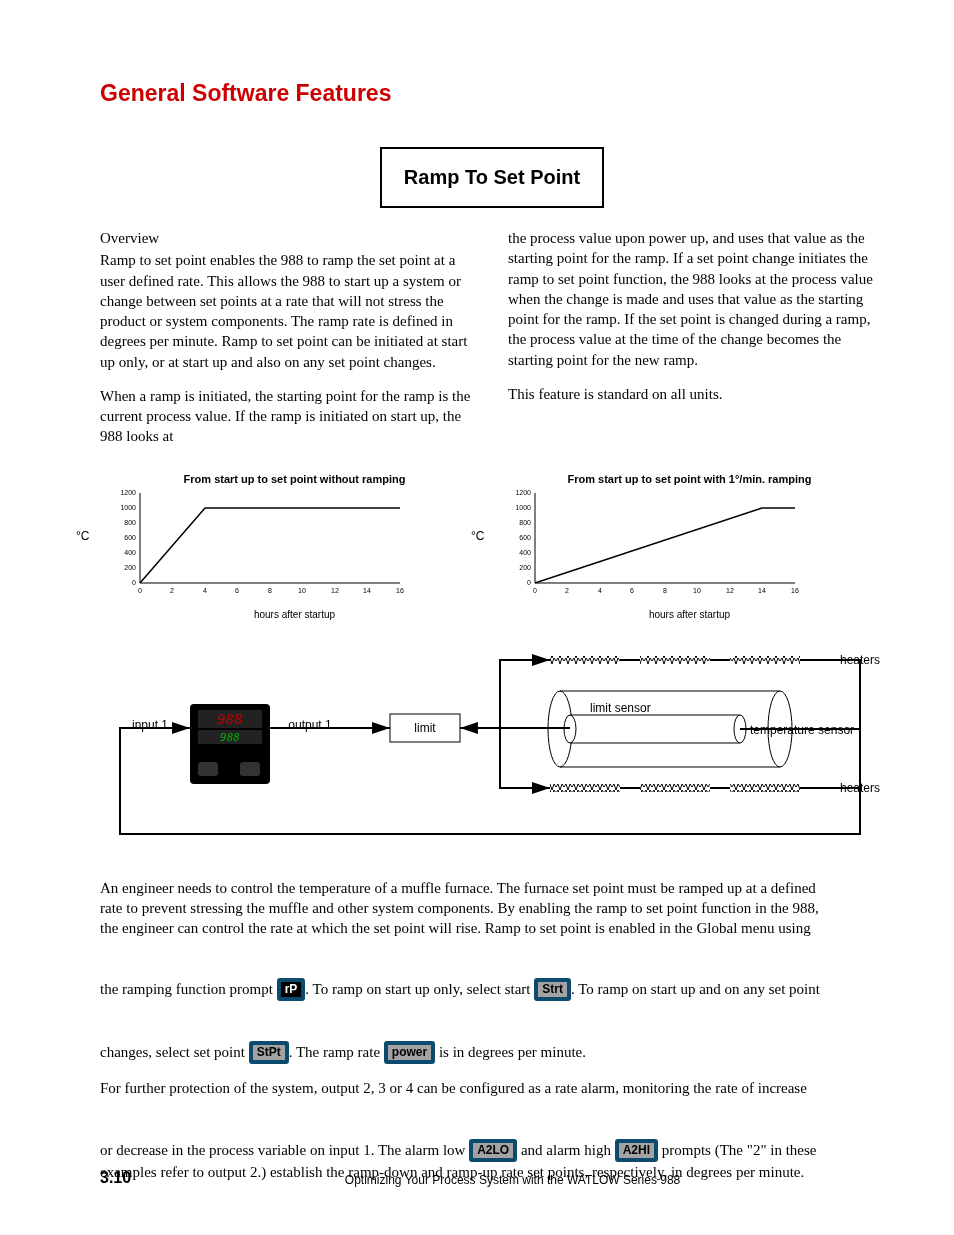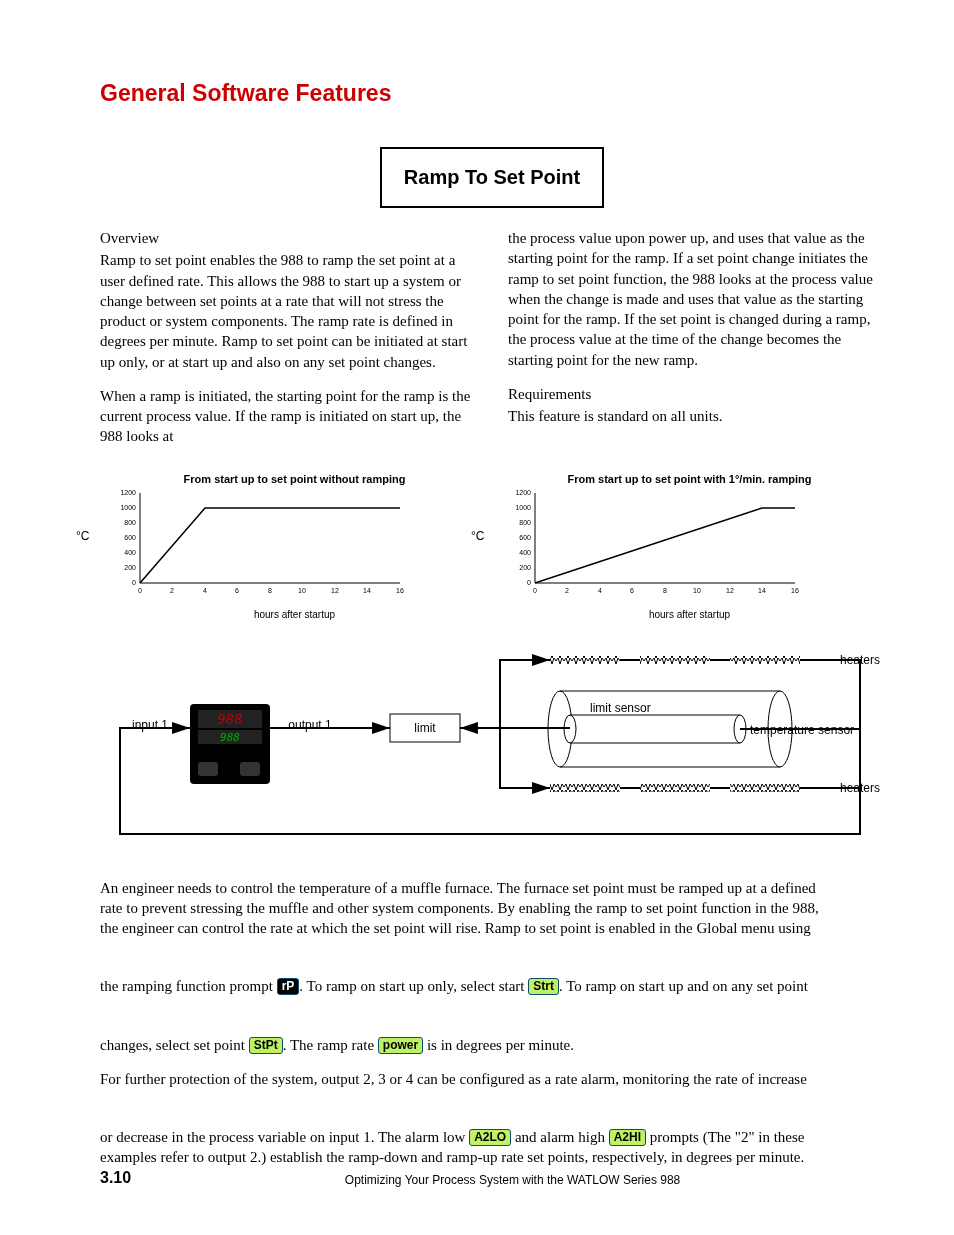--- a/index.html
+++ b/index.html
@@ -25,22 +25,22 @@
   .yunit{font-family:Arial,Helvetica,sans-serif;font-size:12px;
     position:absolute;left:-24px;top:42px;}
   .chart-wrap{position:relative;padding-left:6px;}
   svg{display:block;}
   .dia-wrap{margin-top:14px;}
   .dia-lbl{font-family:Arial,Helvetica,sans-serif;font-size:12px;}
   .sample{font-size:15px;line-height:1.35;margin-top:24px;max-width:720px;}
   .prompt{display:inline-block;background:#000;color:#fff;
     font-family:Arial,Helvetica,sans-serif;font-weight:bold;font-size:12px;
     padding:0 4px;border-radius:3px;vertical-align:1px;line-height:15px;
-    border:1px solid #0c4a6e;margin-top:40px;}
-  .prompt.inv{background:#bef264;color:#000;}
+    border:4px solid #0c4a6e;margin-top:40px;}
+  .prompt.inv{background:#a3a3a3;color:#000;}
   .footer{position:absolute;left:100px;right:60px;bottom:48px;
     display:flex;align-items:flex-end;
     font-family:Arial,Helvetica,sans-serif;}
   .pgnum{font-weight:bold;font-size:16px;}
   .foottxt{font-weight:normal;font-size:12px;flex:1;text-align:center;}
   .tick{font-family:Arial,Helvetica,sans-serif;font-size:7px;}
 </style>
 </head>
 <body>
 
@@ -50,21 +50,20 @@
   <div class="title-box">Ramp To Set Point</div>
 
   <div class="cols">
     <div class="col">
       <div class="subhead">Overview</div>
       <p class="first">Ramp to set point enables the 988 to ramp the set point at a user defined rate. This allows the 988 to start up a system or change between set points at a rate that will not stress the product or system components. The ramp rate is defined in degrees per minute. Ramp to set point can be initiated at start up only, or at start up and also on any set point changes.</p>
       <p class="first">When a ramp is initiated, the starting point for the ramp is the current process value. If the ramp is initiated on start up, the 988 looks at</p>
     </div>
     <div class="col">
       <p class="first">the process value upon power up, and uses that value as the starting point for the ramp. If a set point change initiates the ramp to set point function, the 988 looks at the process value when the change is made and uses that value as the starting point for the ramp. If the set point is changed during a ramp, the process value at the time of the change becomes the starting point for the new ramp.</p>
-      <div class="subhead">Requirements</div>
       <p class="first">This feature is standard on all units.</p>
     </div>
   </div>
 
   <div class="figrow">
     <div class="fig">
       <div class="fig-title">From start up to set point without ramping</div>
       <div class="chart-wrap">
         <span class="yunit">°C</span>
         <svg width="310" height="110" viewBox="0 0 310 110">

